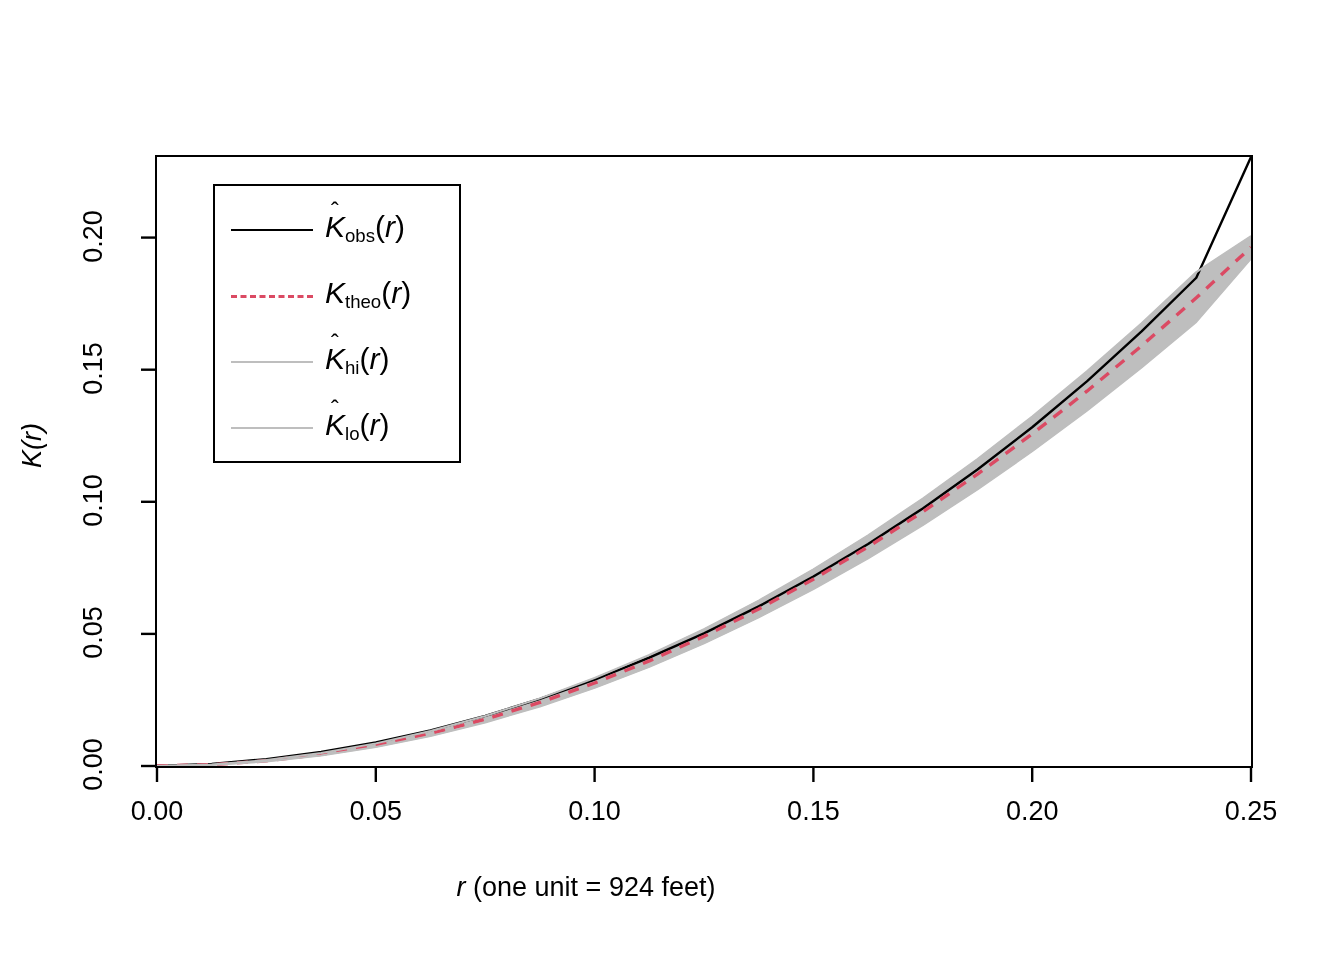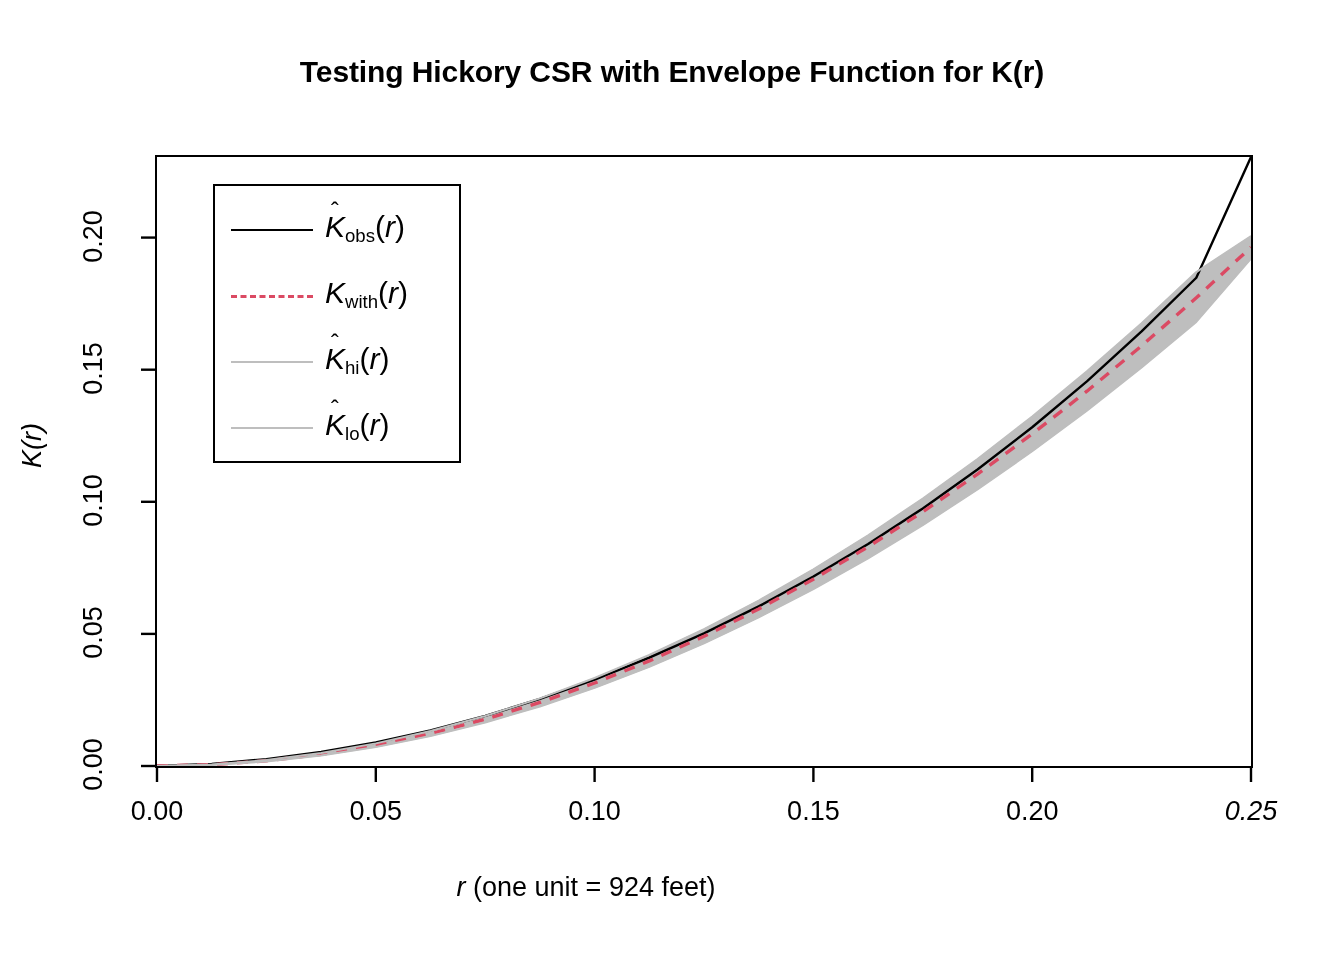--- a/index.html
+++ b/index.html
@@ -96,21 +96,20 @@
     vertical-align:-0.28em;letter-spacing:0px;
   }
   .mpar{font-style:normal;}
   .mvar{font-style:italic;}
 </style>
 </head>
 <body>
 
 <div id="root">
 
-  <div class="plot-title">Testing Hickory CSR with Envelope Function for K(r)</div>
 
   <svg class="canvas" viewBox="0 0 1344 960" preserveAspectRatio="none">
     <g id="series-layer">
         <path d="M157.00 766.00 L211.70 764.41 L266.40 760.08 L321.10 753.05 L375.80 743.38 L430.50 731.07 L485.20 716.06 L539.90 698.36 L594.60 677.97 L649.30 654.87 L704.00 629.06 L758.70 600.53 L813.40 569.27 L868.10 535.27 L922.80 498.49 L977.50 458.94 L1032.20 416.56 L1086.90 371.33 L1141.60 323.19 L1196.30 272.09 L1251.00 236.00 L1251.00 258.72 L1196.30 321.92 L1141.60 367.57 L1086.90 410.69 L1032.20 451.30 L977.50 489.43 L922.80 525.09 L868.10 558.31 L813.40 589.09 L758.70 617.46 L704.00 643.38 L649.30 666.87 L594.60 687.90 L539.90 706.45 L485.20 722.48 L430.50 736.04 L375.80 747.06 L321.10 755.54 L266.40 761.51 L211.70 764.97 L157.00 766.00 Z" fill="#BEBEBE" stroke="#BEBEBE" stroke-width="1"></path>
         <path d="M157.00 766.00 L211.70 763.89 L266.40 759.13 L321.10 752.00 L375.80 742.49 L430.50 730.33 L485.20 715.80 L539.90 698.89 L594.60 679.60 L649.30 657.67 L704.00 633.37 L758.70 606.42 L813.40 576.56 L868.10 544.07 L922.80 508.40 L977.50 469.56 L1032.20 427.29 L1086.90 381.31 L1141.60 331.38 L1196.30 277.74 L1251.00 157.00" fill="none" stroke="#000000" stroke-width="2.4" stroke-linecap="butt" stroke-linejoin="round"></path>
         <path d="M157.00 766.00 L211.70 764.71 L266.40 760.82 L321.10 754.32 L375.80 745.26 L430.50 733.58 L485.20 719.31 L539.90 702.46 L594.60 682.99 L649.30 660.95 L704.00 636.30 L758.70 609.06 L813.40 579.23 L868.10 546.81 L922.80 511.81 L977.50 474.18 L1032.20 434.00 L1086.90 391.19 L1141.60 345.80 L1196.30 297.80 L1251.00 247.23" fill="none" stroke="#DB4A63" stroke-width="3.4" stroke-dasharray="11,9" stroke-linecap="butt" stroke-linejoin="round"></path>
         <path d="M157.00 766.00 L211.70 764.41 L266.40 760.08 L321.10 753.05 L375.80 743.38 L430.50 731.07 L485.20 716.06 L539.90 698.36 L594.60 677.97 L649.30 654.87 L704.00 629.06 L758.70 600.53 L813.40 569.27 L868.10 535.27 L922.80 498.49 L977.50 458.94 L1032.20 416.56 L1086.90 371.33 L1141.60 323.19 L1196.30 272.09 L1251.00 236.00" fill="none" stroke="#BEBEBE" stroke-width="2" stroke-linecap="butt" stroke-linejoin="round"></path>
         <path d="M157.00 766.00 L211.70 764.97 L266.40 761.51 L321.10 755.54 L375.80 747.06 L430.50 736.04 L485.20 722.48 L539.90 706.45 L594.60 687.90 L649.30 666.87 L704.00 643.38 L758.70 617.46 L813.40 589.09 L868.10 558.31 L922.80 525.09 L977.50 489.43 L1032.20 451.30 L1086.90 410.69 L1141.60 367.57 L1196.30 321.92 L1251.00 258.72" fill="none" stroke="#BEBEBE" stroke-width="2" stroke-linecap="butt" stroke-linejoin="round"></path>
       </g>
     <g id="ticks-layer">
@@ -129,21 +128,21 @@
   </svg>
 
   <div class="plot-frame"></div>
 
   <div id="xticklabels">
       <div class="tick-x" style="left: 97px; top: 796px;">0.00</div>
       <div class="tick-x" style="left: 315.8px; top: 796px;">0.05</div>
       <div class="tick-x" style="left: 534.6px; top: 796px;">0.10</div>
       <div class="tick-x" style="left: 753.4px; top: 796px;">0.15</div>
       <div class="tick-x" style="left: 972.2px; top: 796px;">0.20</div>
-      <div class="tick-x" style="left: 1191px; top: 796px; font-style: italic;">0.25</div>
+      <div class="tick-x" style="left: 1191px; top: 796px;">0.25</div>
     </div>
   <div id="yticklabels">
       <div class="tick-y" style="left: 33px; top: 749px;">0.00</div>
       <div class="tick-y" style="left: 33px; top: 616.896px;">0.05</div>
       <div class="tick-y" style="left: 33px; top: 484.792px;">0.10</div>
       <div class="tick-y" style="left: 33px; top: 352.688px;">0.15</div>
       <div class="tick-y" style="left: 33px; top: 220.584px;">0.20</div>
     </div>
 
   <div class="axis-label-x">
@@ -157,21 +156,21 @@
         <div class="legend-row" style="top: 8px;">
           <div class="legend-sample">
             <div class="ln" style="border-top-color: rgb(0, 0, 0);"></div>
           </div>
           <div class="legend-text"><span class="mk">K<span class="hat">ˆ</span></span><span class="msub">obs</span><span><span class="mpar">(</span><span class="mvar">r</span><span class="mpar">)</span></span></div>
         </div>
         <div class="legend-row" style="top: 74px;">
           <div class="legend-sample">
             <div class="ln dashed" style="border-top-color: rgb(219, 74, 99);"></div>
           </div>
-          <div class="legend-text"><span class="mk">K</span><span class="msub">with</span><span><span class="mpar">(</span><span class="mvar">r</span><span class="mpar">)</span></span></div>
+          <div class="legend-text"><span class="mk">K</span><span class="msub">theo</span><span><span class="mpar">(</span><span class="mvar">r</span><span class="mpar">)</span></span></div>
         </div>
         <div class="legend-row" style="top: 140px;">
           <div class="legend-sample">
             <div class="ln" style="border-top-color: rgb(190, 190, 190);"></div>
           </div>
           <div class="legend-text"><span class="mk">K<span class="hat">ˆ</span></span><span class="msub">hi</span><span><span class="mpar">(</span><span class="mvar">r</span><span class="mpar">)</span></span></div>
         </div>
         <div class="legend-row" style="top: 206px;">
           <div class="legend-sample">
             <div class="ln" style="border-top-color: rgb(190, 190, 190);"></div>

